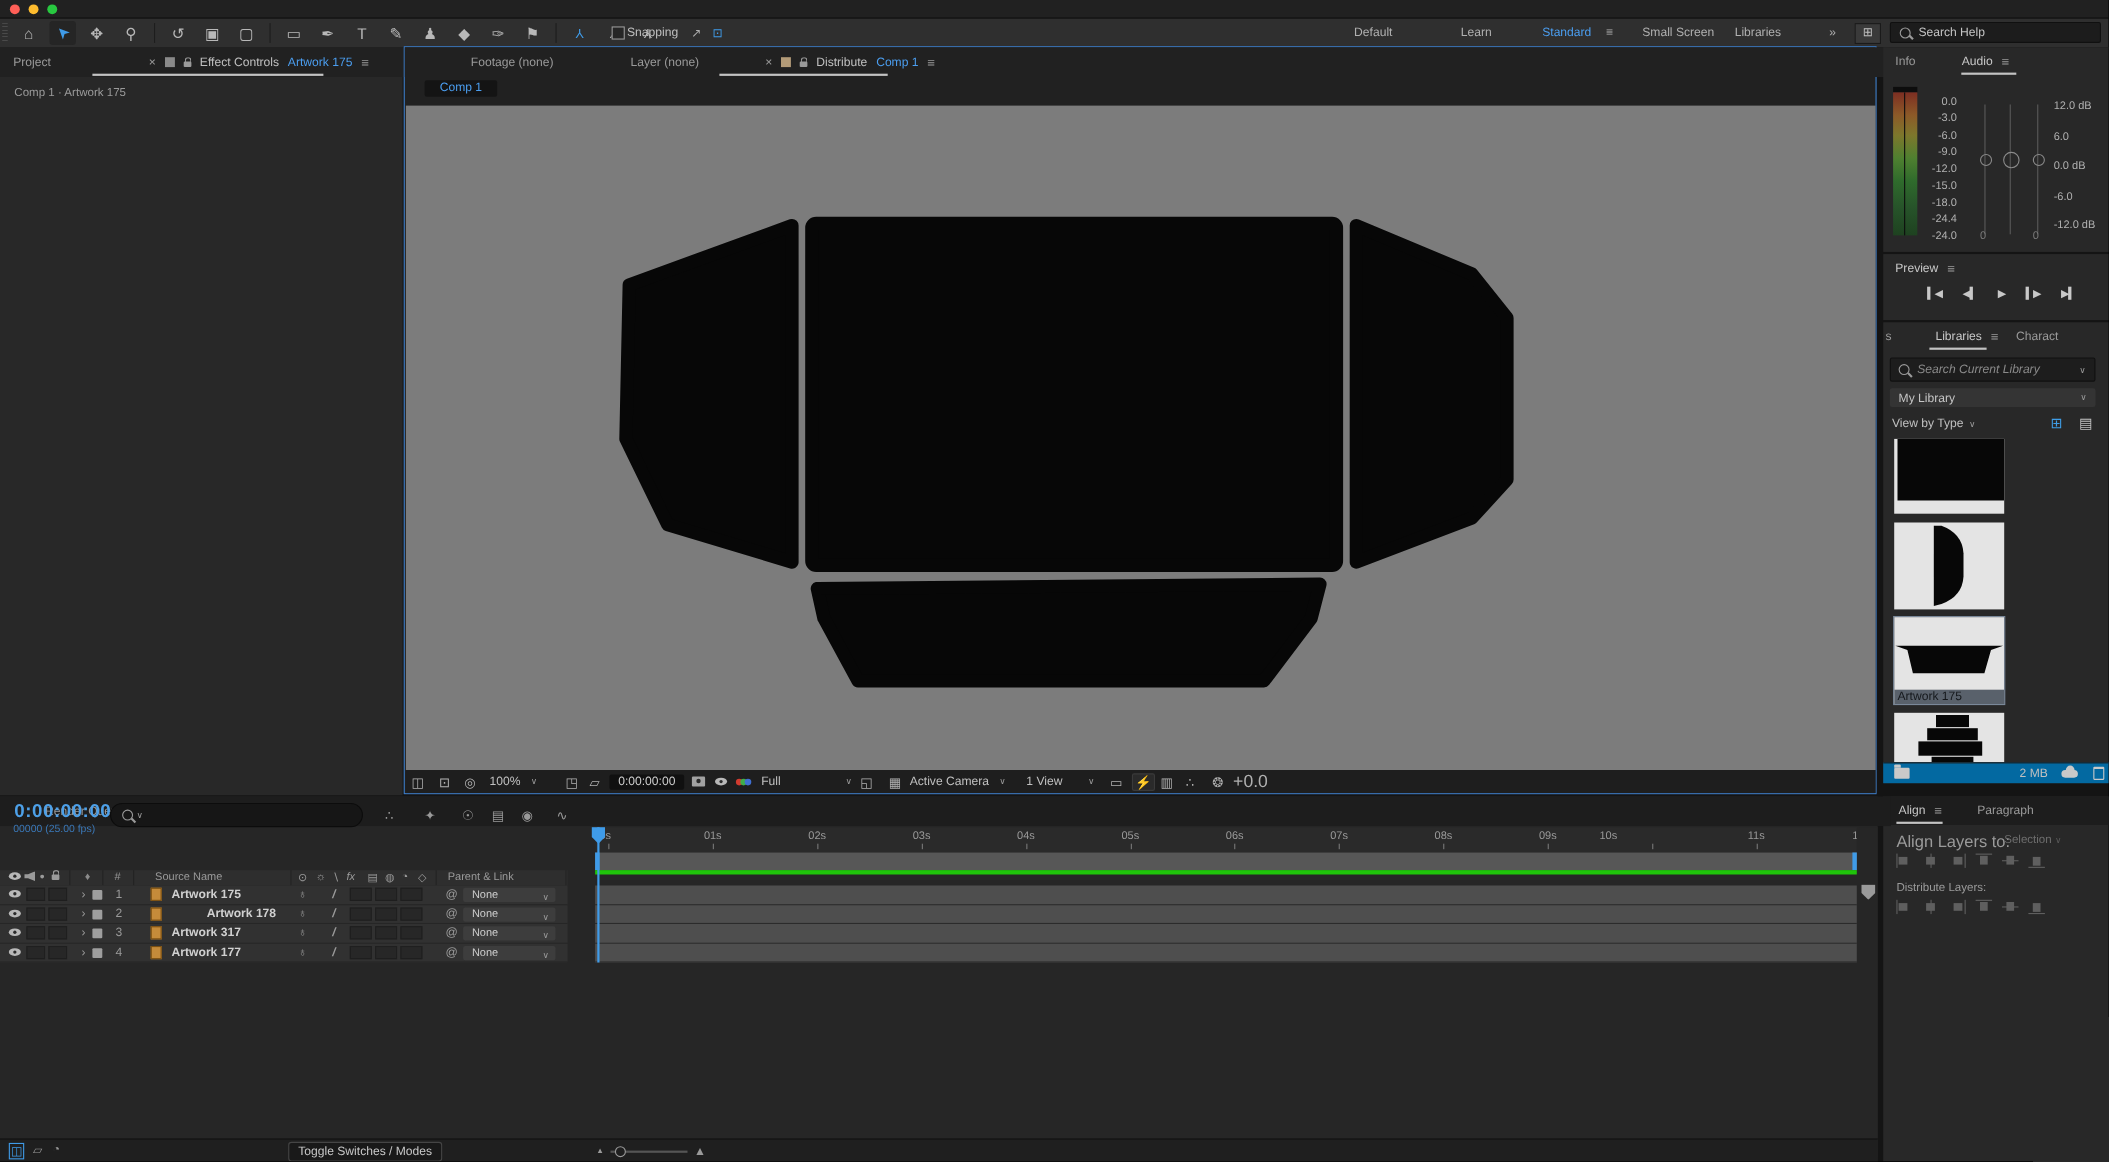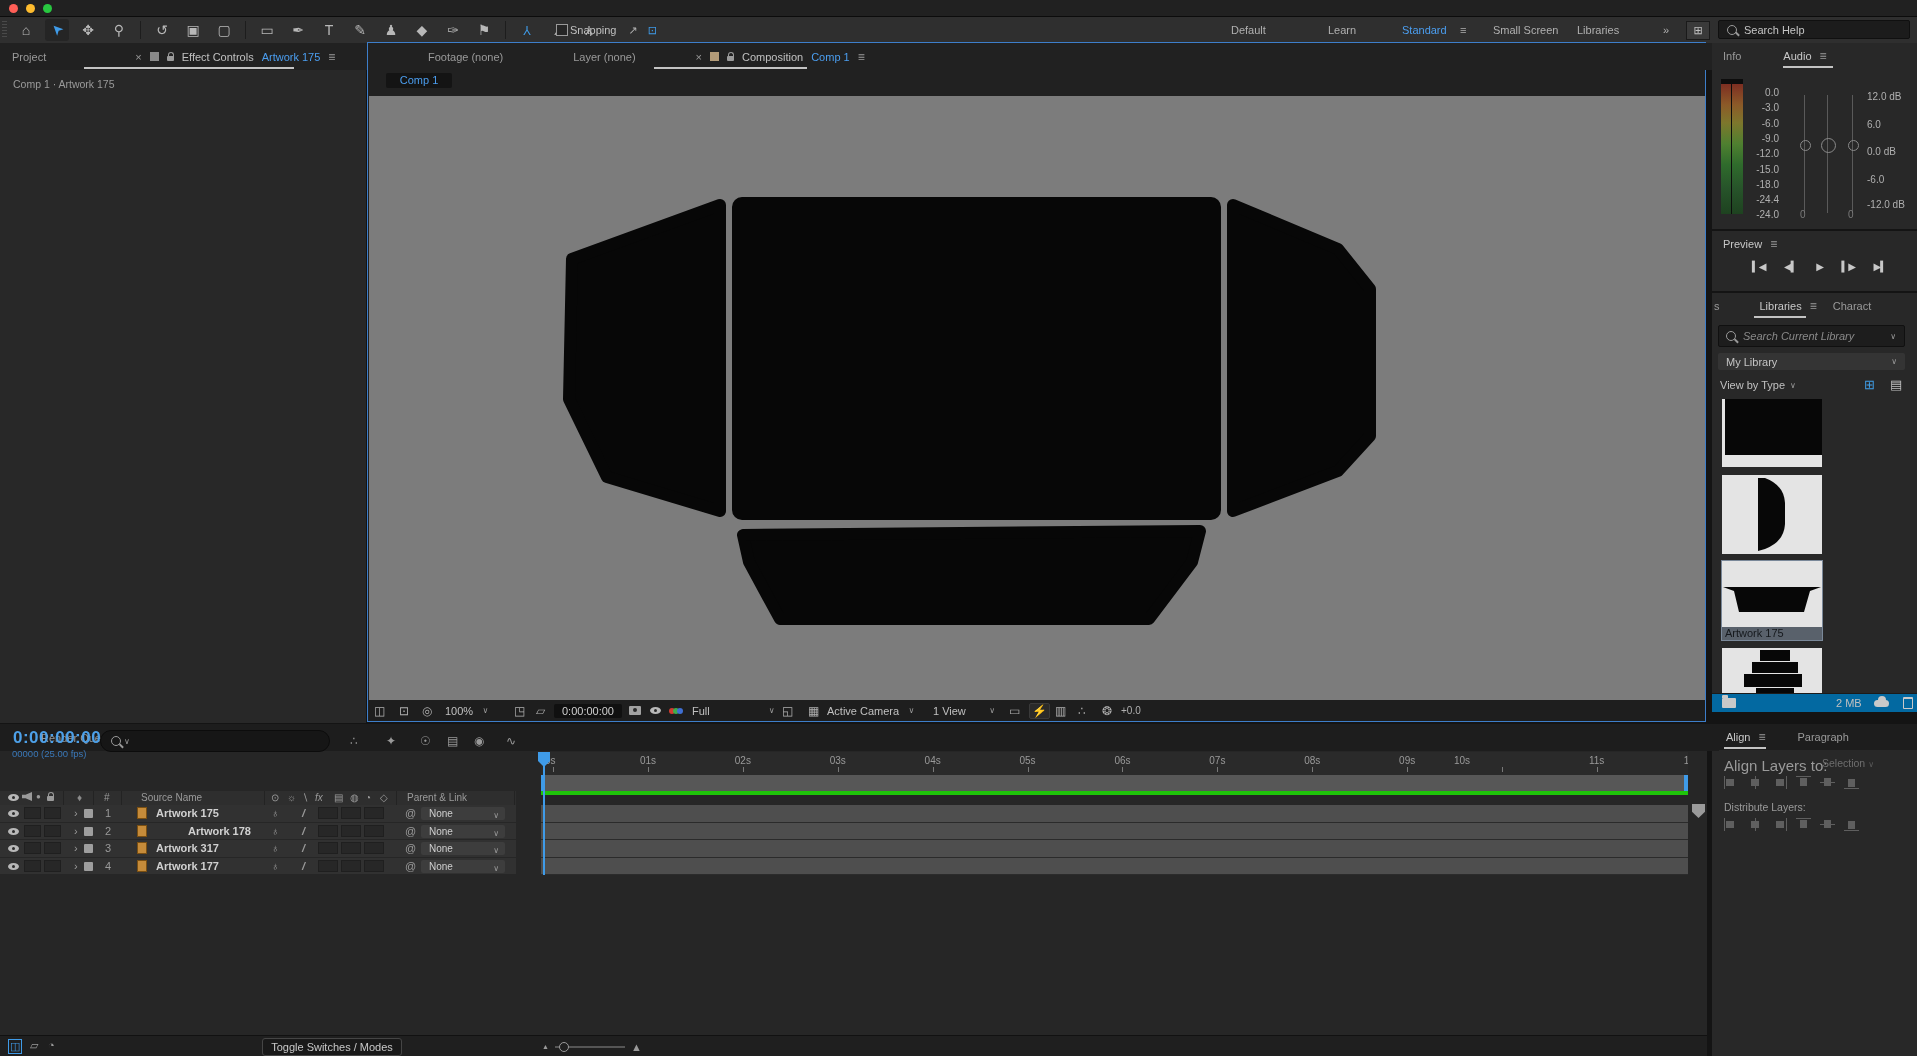--- a/index.html
+++ b/index.html
@@ -244,21 +244,21 @@
     <div class="breadcrumb">Comp 1 · Artwork 175</div>
   </div>
 
   <div class="comppanel">
     <div class="comptabs ptabs">
       <span class="dim" style="margin-left:48px;">Footage (none)</span>
       <span class="dim" style="margin-left:62px;">Layer (none)</span>
       <span class="dim" style="margin-left:52px;">×</span>
       <span class="sq" style="background:#b39b78;"></span>
       <span class="ilock"></span>
-      <span style="color:#c0c0c0;">Composition</span>
+      <span style="color:#c0c0c0;">Distribute</span>
       <span class="blue">Comp 1</span>
       <span class="menu-glyph">≡</span>
       <div class="underline" style="left:286px;width:153px;"></div>
     </div>
     <div class="chip">Comp 1</div>
 
     <div class="canvas">
       <svg width="1336" height="604" viewBox="0 0 1336 604">
         <g fill="#070707" stroke="#070707" stroke-width="12" stroke-linejoin="round" stroke-linecap="round">
           <rect x="369" y="107" width="477" height="311" rx="4"></rect>
@@ -300,21 +300,21 @@
       <span class="vt" style="left:439px;">▦</span>
       <span class="vt" style="left:458px;"><span class="lbl">Active Camera</span>&nbsp;<span class="chev">∨</span></span>
       <span class="vt" style="left:564px;"><span class="lbl">1 View</span>&nbsp;<span class="chev" style="margin-left:14px;">∨</span></span>
       <span class="vt" style="left:640px;">▭</span>
       <span class="vt" style="left:660px;">
           <span class="litbox">⚡</span>
         </span>
       <span class="vt" style="left:686px;">▥</span>
       <span class="vt" style="left:709px;">∴</span>
       <span class="vt" style="left:733px;">❂</span>
-      <span class="vt blue" style="left:752px;font-size:10px;">+0.0</span>
+      <span class="vt blue" style="left:752px;font-size:16px;">+0.0</span>
     </div>
   </div>
 
   <div class="sb" style="top:43px;height:186px;">
     <div class="ptabs">
       <span class="dim" style="margin-left:11px;margin-right:34px;">Info</span>
       <span style="color:#c8c8c8;">Audio</span>
       <span class="menu-glyph">≡</span>
       <div class="underline" style="left:71px;width:50px;"></div>
     </div>

